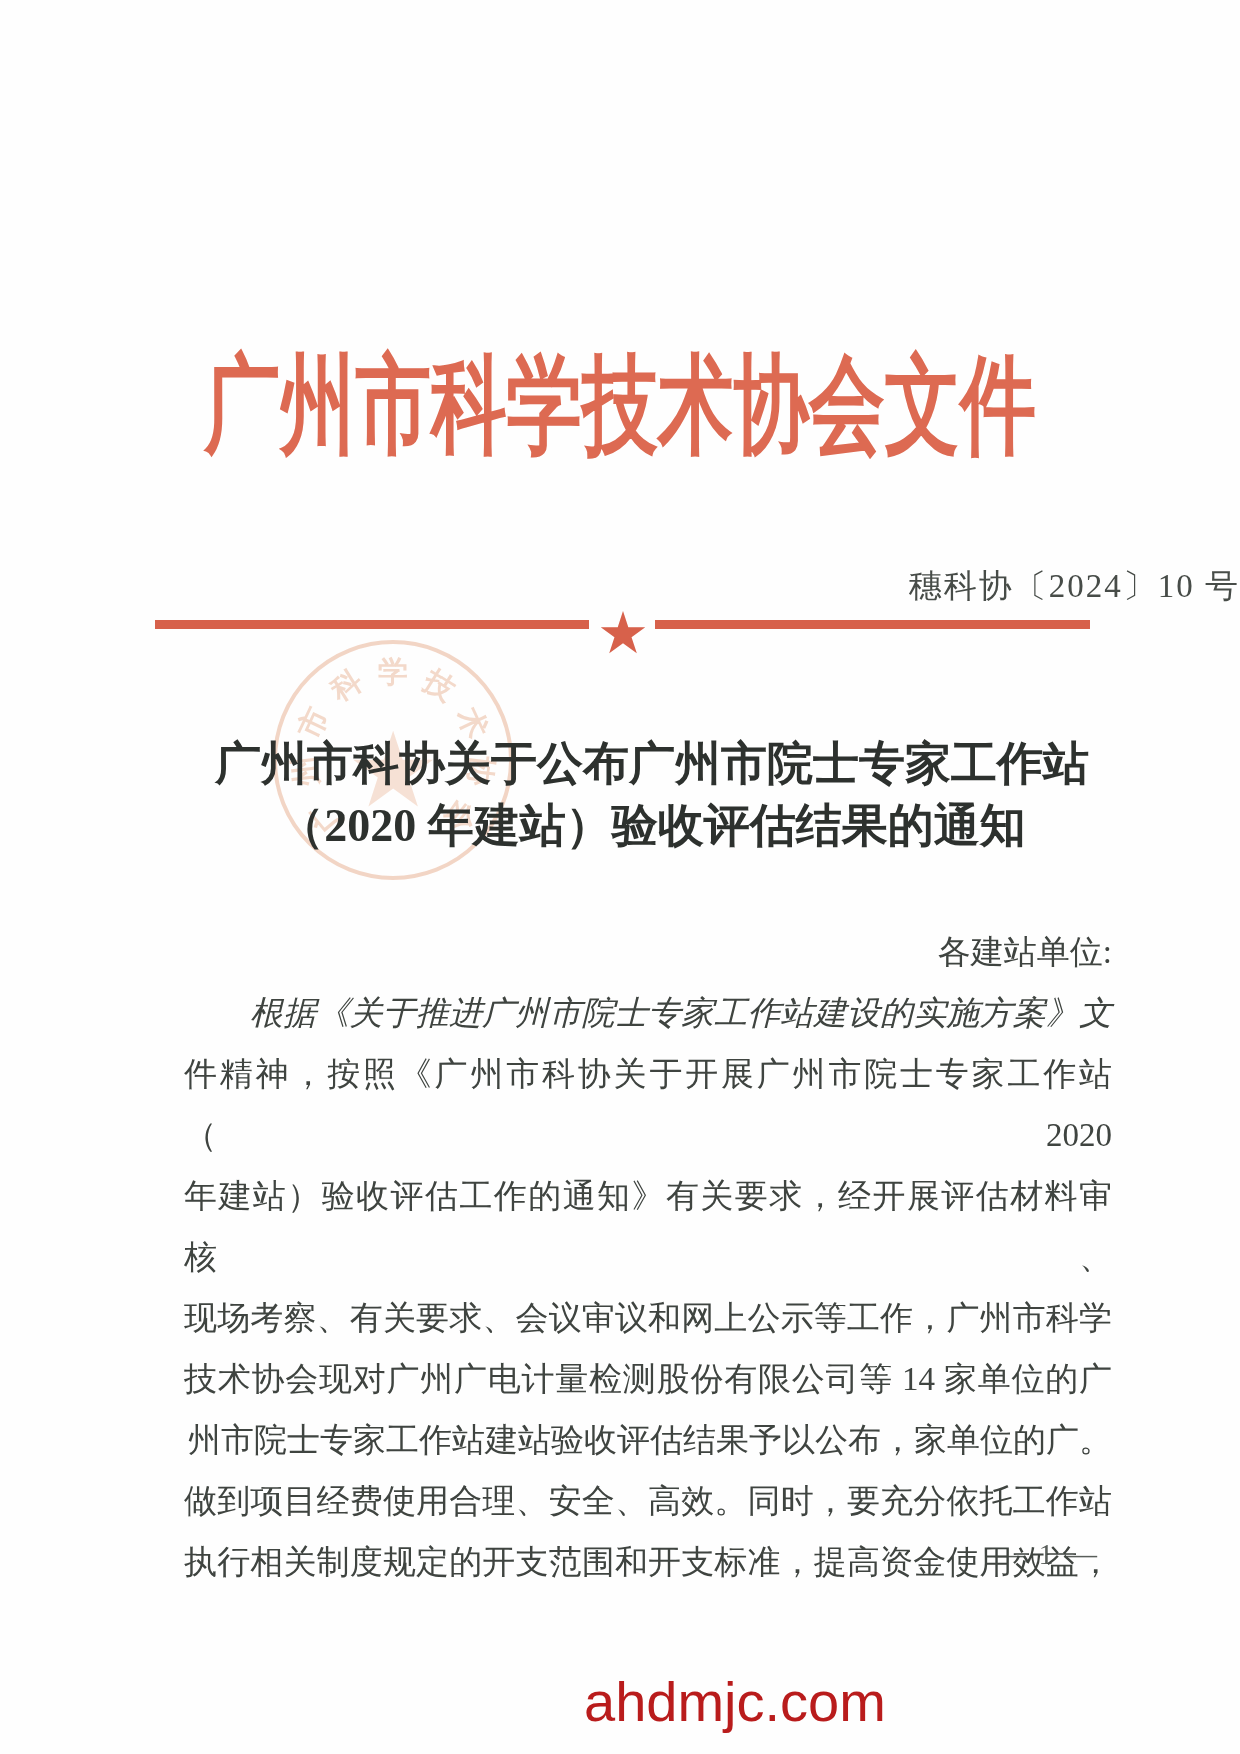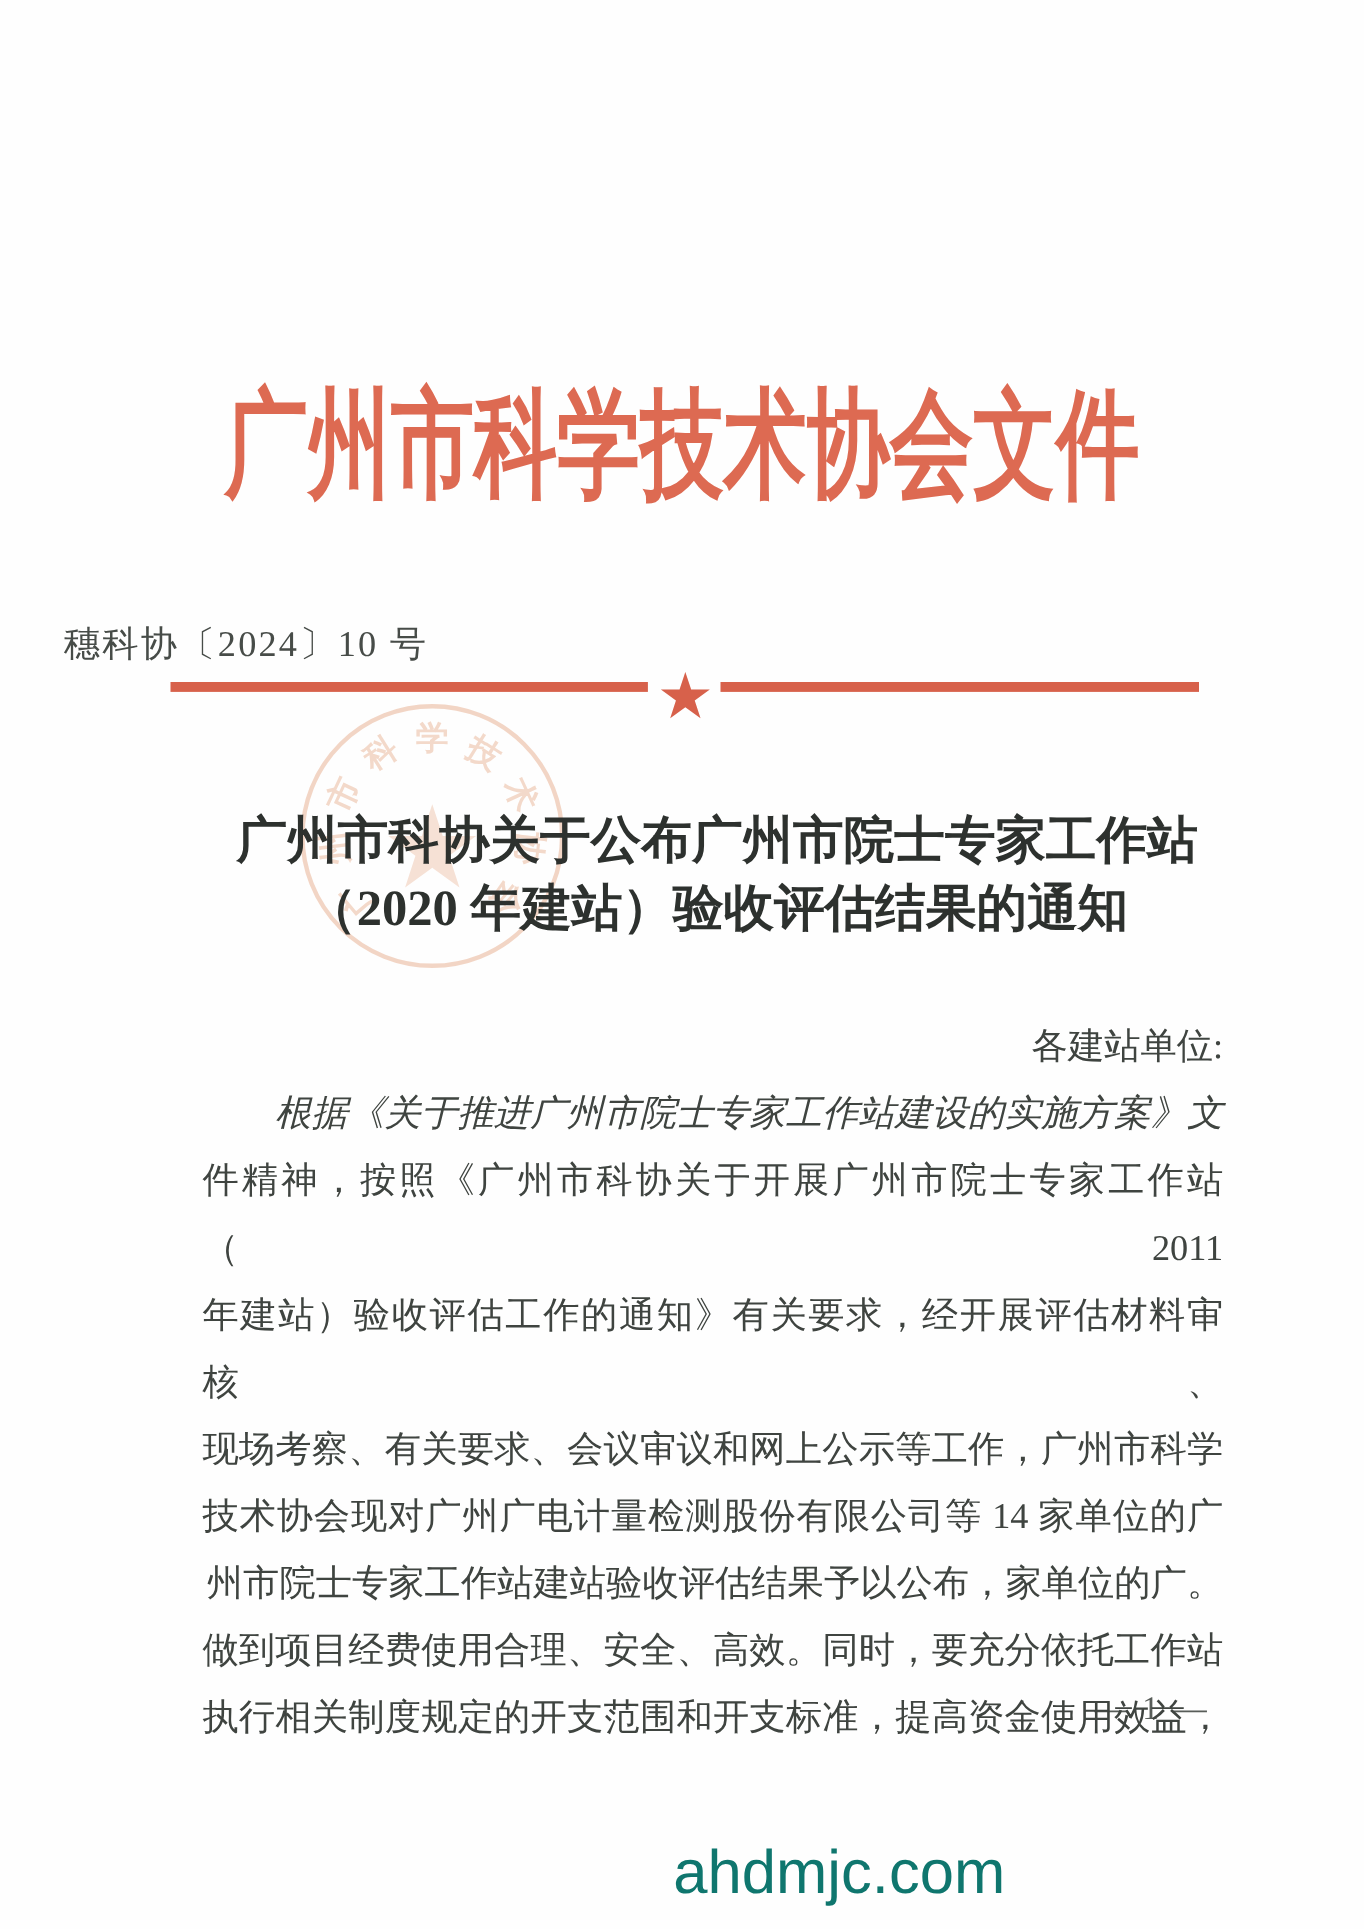--- a/index.html
+++ b/index.html
@@ -14,21 +14,21 @@
   .letterhead{
     top:352px;left:0;width:1240px;text-align:center;
     font-size:108px;line-height:1;font-weight:700;
     color:#dd6a52;
     transform:scaleX(0.70);transform-origin:50% 50%;
     white-space:nowrap;letter-spacing:0;
   }
 
   
   .doc-number{
-    top:566px;left:0;width:1240px;text-align:left;padding-left:58px;box-sizing:border-box;
+    top:566px;left:0;width:1240px;text-align:right;padding-left:58px;box-sizing:border-box;
     font-size:33px;line-height:40px;color:#474c48;letter-spacing:2px;
   }
 
   
   .rule{top:620px;height:9px;background:#d7614b;}
   .rule-left{left:155px;width:434px;}
   .rule-right{left:655px;width:435px;}
   .star-divider{
     top:604px;left:593px;width:60px;text-align:center;
     font-family:"DejaVu Sans",sans-serif;
@@ -68,23 +68,23 @@
   .line.j{text-align:justify;text-align-last:justify;}
   .line.ind{text-indent:2em;font-style:italic;}
 
   .page-number{
     top:1538px;left:0;width:1240px;text-align:right;
     padding-right:140px;box-sizing:border-box;
     font-size:30px;line-height:32px;color:#585d59;letter-spacing:3px;
   }
 
   .site-watermark{
-    top:1672px;left:612px;
+    top:1672px;left:584px;
     font-family:"Liberation Sans","DejaVu Sans",sans-serif;
-    font-size:56px;line-height:60px;color:#0f766e;
+    font-size:56px;line-height:60px;color:#b91c1c;
   }
 </style>
 </head>
 <body>
 
 <div class="abs seal">
   <div class="seal-ring"></div>
   <span class="seal-char" style="transform:translate(-50%,-50%) rotate(-130deg) translateY(-88px);">广</span>
   <span class="seal-char" style="transform:translate(-50%,-50%) rotate(-97deg) translateY(-88px);">州</span>
   <span class="seal-char" style="transform:translate(-50%,-50%) rotate(-65deg) translateY(-88px);">市</span>
@@ -106,21 +106,21 @@
 <div class="abs star-divider">★</div>
 
 <div class="abs doc-title">
   <div>广州市科协关于公布广州市院士专家工作站</div>
   <div>（2020 年建站）验收评估结果的通知</div>
 </div>
 
 <div class="abs body-text">
   <div class="line">各建站单位:</div>
   <div class="line j ind">根据《关于推进广州市院士专家工作站建设的实施方案》文</div>
-  <div class="line j">件精神，按照《广州市科协关于开展广州市院士专家工作站（2011</div>
+  <div class="line j">件精神，按照《广州市科协关于开展广州市院士专家工作站（2020</div>
   <div class="line j">年建站）验收评估工作的通知》有关要求，经开展评估材料审核、</div>
   <div class="line j">现场考察、有关要求、会议审议和网上公示等工作，广州市科学</div>
   <div class="line j">技术协会现对广州广电计量检测股份有限公司等 14 家单位的广</div>
   <div class="line">州市院士专家工作站建站验收评估结果予以公布，家单位的广。</div>
   <div class="line j">做到项目经费使用合理、安全、高效。同时，要充分依托工作站</div>
   <div class="line j">执行相关制度规定的开支范围和开支标准，提高资金使用效益，</div>
 </div>
 
 <div class="abs page-number">— 1 —</div>
 

